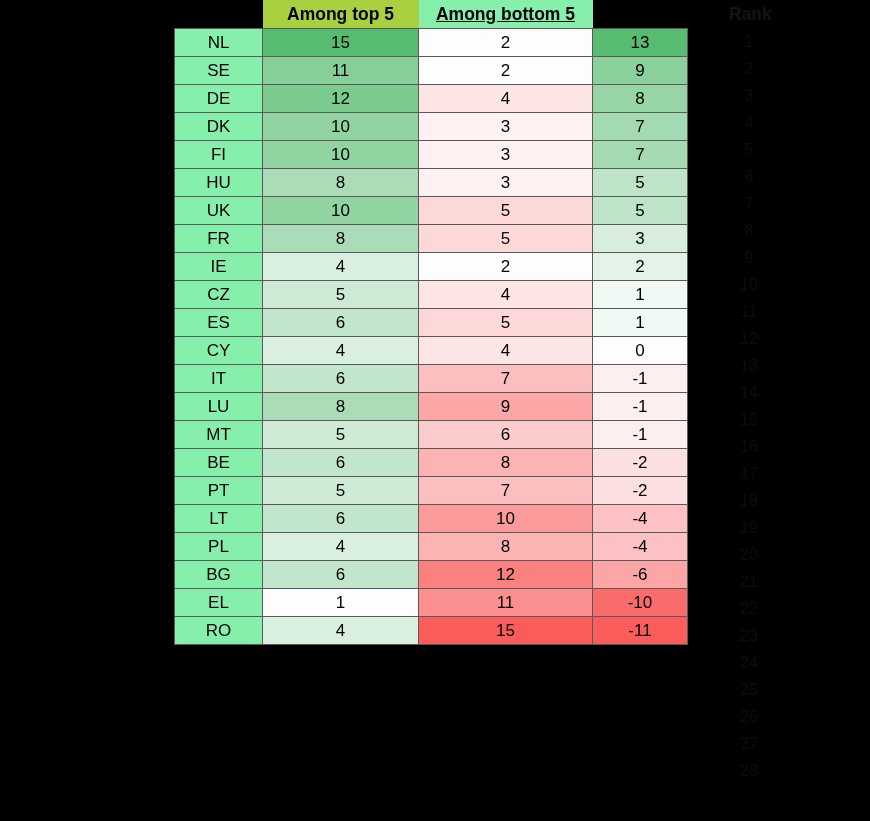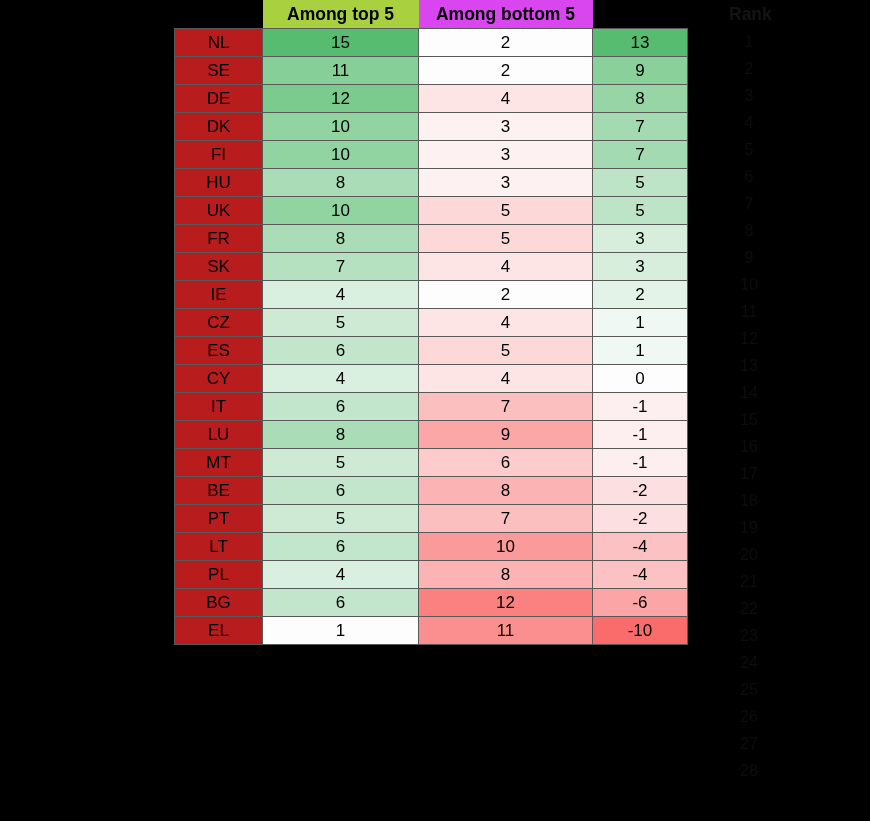--- a/index.html
+++ b/index.html
@@ -63,33 +63,34 @@
   th.h-blank {
     background: #000000;
     border: none;
   }
   th.h-top {
     background: #A9D03F;
     color: #000000;
     border: none;
   }
   th.h-bottom {
-    background: #d946ef;
+    background: #86efac;
     color: #000000;
     border: none;
+    text-decoration: underline;
   }
   th.h-overall {
     background: #000000;
     color: #151515;
     border: none;
   }
 
   
   td.lab {
-    background: #b91c1c;
+    background: #86efac;
     font-weight: bold;
     font-size: 17px;
     color: #000000;
     border: 1px solid #595959;
   }
 
   td.val { border: 1px solid #595959; }
 
   
   .rank-col {
@@ -176,26 +177,20 @@
           <td class="val" style="background: rgb(252, 216, 217);">5</td>
           <td class="val" style="background: rgb(189, 228, 199);">5</td>
         </tr>
         <tr>
           <td class="lab">FR</td>
           <td class="val" style="background: rgb(170, 221, 183);">8</td>
           <td class="val" style="background: rgb(252, 216, 217);">5</td>
           <td class="val" style="background: rgb(215, 238, 221);">3</td>
         </tr>
         <tr>
-          <td class="lab">SK</td>
-          <td class="val" style="background: rgb(182, 225, 193);">7</td>
-          <td class="val" style="background: rgb(253, 228, 229);">4</td>
-          <td class="val" style="background: rgb(215, 238, 221);">3</td>
-        </tr>
-        <tr>
           <td class="lab">IE</td>
           <td class="val" style="background: rgb(217, 239, 223);">4</td>
           <td class="val" style="background: rgb(253, 253, 254);">2</td>
           <td class="val" style="background: rgb(227, 243, 232);">2</td>
         </tr>
         <tr>
           <td class="lab">CZ</td>
           <td class="val" style="background: rgb(206, 234, 213);">5</td>
           <td class="val" style="background: rgb(253, 228, 229);">4</td>
           <td class="val" style="background: rgb(240, 248, 243);">1</td>
@@ -258,20 +253,26 @@
           <td class="lab">BG</td>
           <td class="val" style="background: rgb(194, 230, 203);">6</td>
           <td class="val" style="background: rgb(251, 129, 129);">12</td>
           <td class="val" style="background: rgb(251, 165, 166);">-6</td>
         </tr>
         <tr>
           <td class="lab">EL</td>
           <td class="val" style="background: rgb(253, 253, 254);">1</td>
           <td class="val" style="background: rgb(251, 142, 142);">11</td>
           <td class="val" style="background: rgb(250, 107, 107);">-10</td>
+        </tr>
+        <tr>
+          <td class="lab">RO</td>
+          <td class="val" style="background: rgb(217, 239, 223);">4</td>
+          <td class="val" style="background: rgb(250, 92, 92);">15</td>
+          <td class="val" style="background: rgb(250, 92, 92);">-11</td>
         </tr>
       </tbody>
   </table>
 
   <div class="rank-col">
     <div class="rank-head">Rank</div>
     <div id="rankcells">
         <div class="rank-cell">1</div>
         <div class="rank-cell">2</div>
         <div class="rank-cell">3</div>

